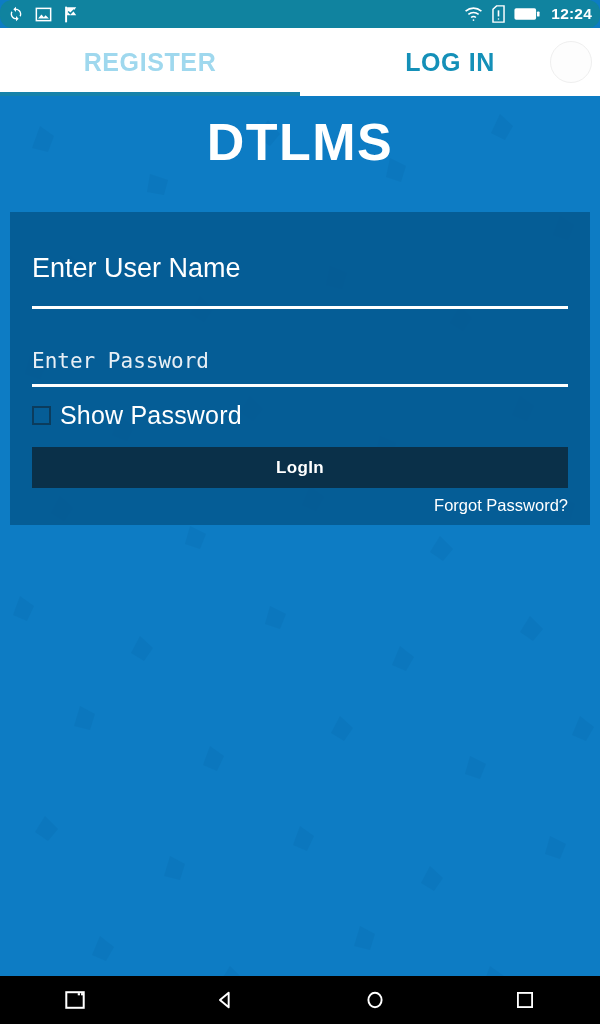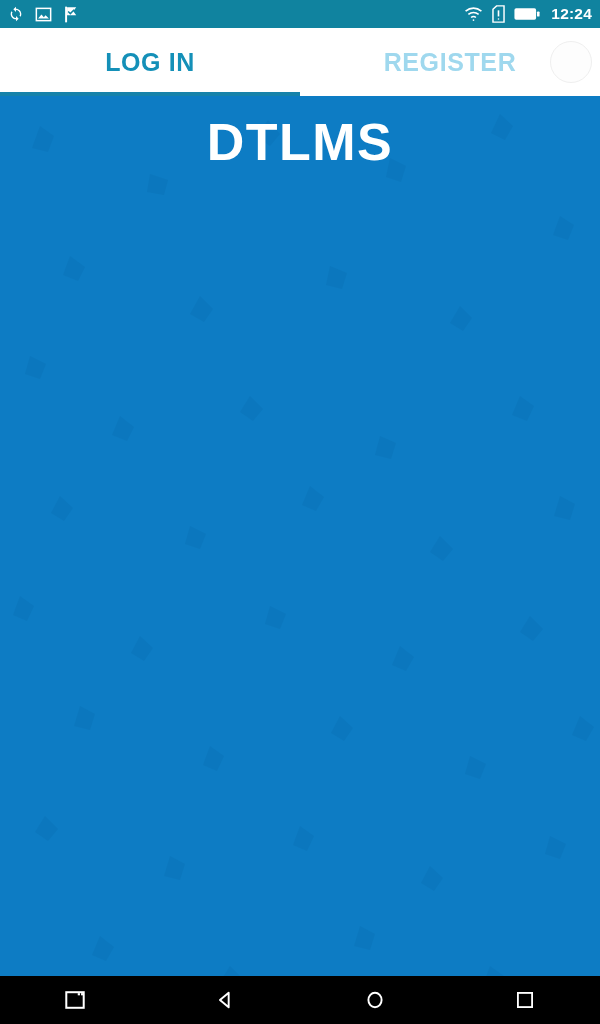--- a/index.html
+++ b/index.html
@@ -10,21 +10,21 @@
     overflow:hidden;
     position:relative;
   }
 
   
   #status-bar {
     height:28px; width:100%;
     background:#10839f;
     display:flex; align-items:center;
     padding:0 8px;
-    position:relative; z-index:5;
+    position:relative; z-index:5;border-radius:12px;
   }
   #status-left { display:flex; align-items:center; gap:11px; }
   #status-right { display:flex; align-items:center; gap:9px; margin-left:auto; }
   .sicon { display:block; }
   #clock {
     color:#ffffff; font-size:15.5px; font-weight:bold;
     letter-spacing:.2px; margin-left:2px;
   }
 
   
@@ -214,22 +214,22 @@
     </svg>
     <svg class="sicon" width="26" height="14" viewBox="0 0 30 16" fill="#ffffff">
       <rect x="0.5" y="1.5" width="25" height="13" rx="2"></rect>
       <rect x="26.5" y="5" width="3" height="6" rx="1"></rect>
     </svg>
     <span id="clock">12:24</span>
   </div>
 </div>
 
 <div id="tab-bar">
+  <button class="tab" id="tab-register">REGISTER</button>
   <button class="tab" id="tab-login">LOG IN</button>
-  <button class="tab" id="tab-register">REGISTER</button>
   <div id="tab-ripple"></div>
   <div id="tab-indicator"></div>
 </div>
 
 <div id="content">
 
   <svg id="texture" width="600" height="904" viewBox="0 0 600 904" aria-hidden="true">
     <g fill="#0a6cad" opacity="0.55">
       <path d="M40 30l14 10-6 16-16-4z"></path>
         <path d="M150 78l18 6-4 15-17-3z"></path>
@@ -268,20 +268,39 @@
       <path d="M550 740l16 8-6 15-15-5z"></path>
         <path d="M100 840l14 11-8 14-14-6z"></path>
       <path d="M230 870l13 13-10 12-13-9z"></path>
         <path d="M360 830l15 8-5 16-16-4z"></path>
       <path d="M490 870l14 10-7 15-14-6z"></path>
     </g>
   </svg>
 
   <div id="app-title">DTLMS</div>
 
+  <div id="login-card">
+
+    <div class="field-wrap">
+      <input id="username-input" type="text" value="" placeholder="Enter User Name" style="">
+    </div>
+
+    <div class="field-wrap">
+      <input id="password-input" type="text" value="" placeholder="Enter Password" style="">
+    </div>
+
+    <div id="show-password-row">
+      <span id="show-password-box"></span>
+      <span id="show-password-label">Show Password</span>
+    </div>
+
+    <button id="login-button">LogIn</button>
+
+    <a id="forgot-password" href="#">Forgot Password?</a>
+  </div>
 </div>
 
 <div id="nav-bar">
   <button class="nav-btn">
     <svg width="22" height="22" viewBox="0 0 24 24" fill="none" stroke="#ffffff" stroke-width="2.2">
       <rect x="2.5" y="3.5" width="19" height="17"></rect>
       <rect x="15" y="4.5" width="2.4" height="2.4" fill="#ffffff" stroke="none"></rect>
       <rect x="18.6" y="4.5" width="2.4" height="2.4" fill="#ffffff" stroke="none"></rect>
     </svg>
   </button>

